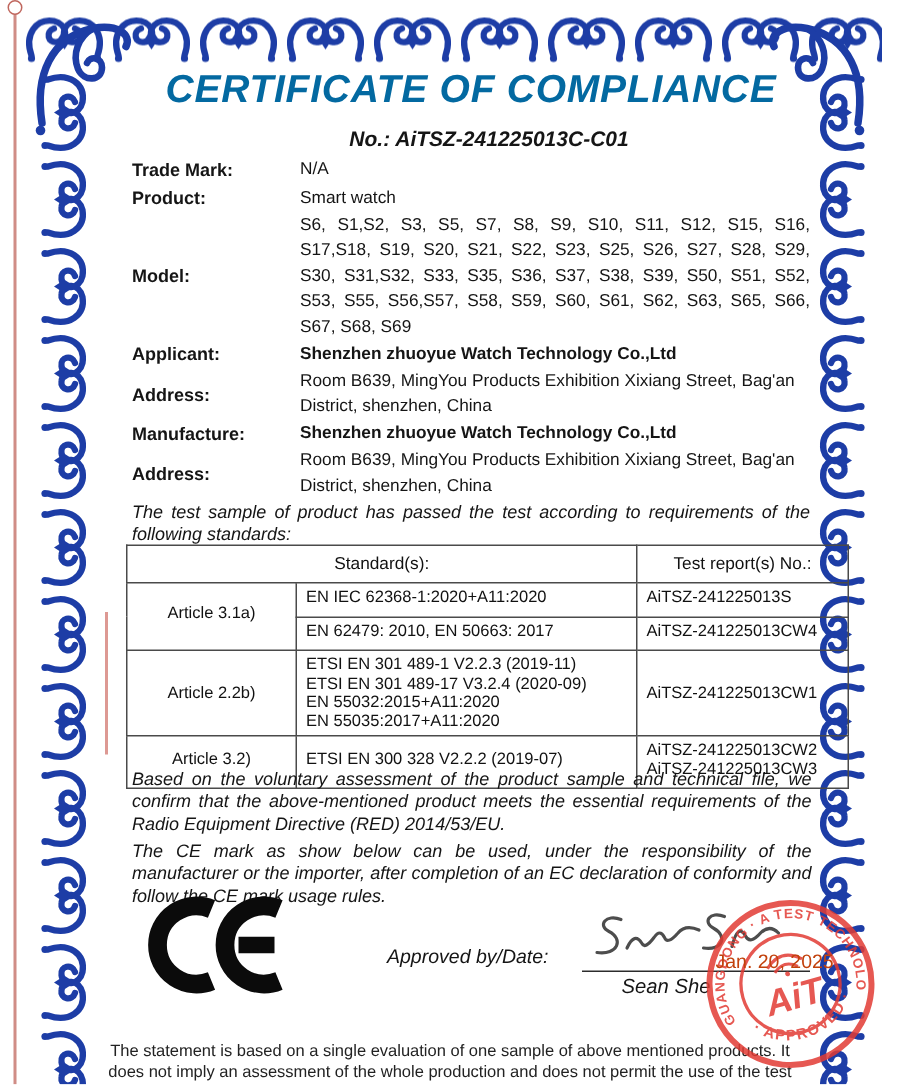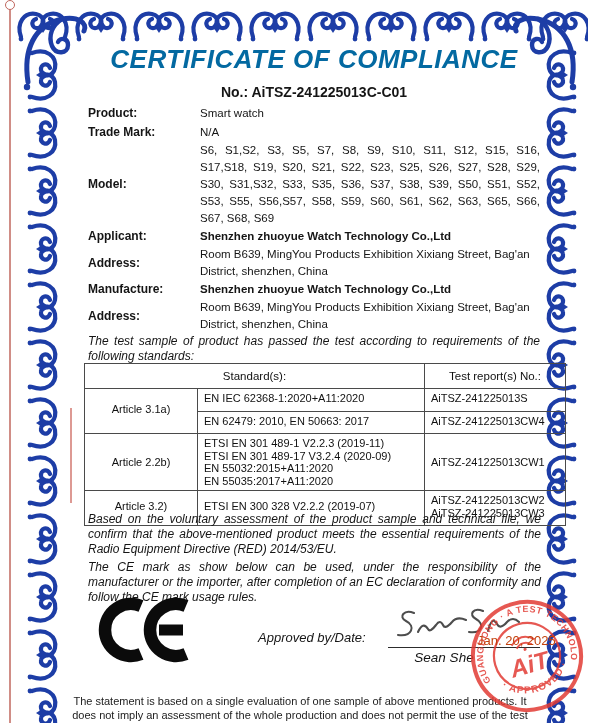--- a/index.html
+++ b/index.html
@@ -6,22 +6,22 @@
   .page{position:relative;width:600px;height:723px;background:#ffffff;overflow:hidden;
         font-family:"Liberation Sans",sans-serif;color:#151515;}
   .border-layer{position:absolute;left:0;top:0;z-index:0;}
   .redline{position:absolute;left:9px;top:2px;width:1.5px;height:721px;background:#c0675e;opacity:.75;z-index:1;}
   .redline-circle{position:absolute;left:5px;top:0px;width:8px;height:8px;border:1.3px solid #c0675e;border-radius:50%;background:#fff;z-index:1;}
   .redline2{position:absolute;left:70px;top:408px;width:1.5px;height:95px;background:#d58078;opacity:.8;z-index:1;}
 
   .content{position:absolute;left:88px;top:0;width:452px;z-index:2;}
   .title{position:absolute;left:0;top:44px;width:452px;text-align:center;
          font-size:26px;font-weight:700;font-style:italic;letter-spacing:.5px;color:#0369a1;}
-  .no-line{position:absolute;left:0;top:84px;width:452px;text-align:center;
-         font-size:14px;font-weight:700;}
+  .no-line{position:absolute;left:12px;top:84px;width:452px;text-align:center;
+         font-size:14px;font-weight:700;font-style:italic;}
 
   .fields{position:absolute;left:0;top:104px;width:452px;}
   .frow{display:flex;align-items:flex-start;}
   .flabel{width:112px;flex:0 0 112px;font-weight:700;font-size:12px;line-height:17px;}
   .fvalue{flex:1;font-size:11.5px;line-height:17px;}
   .frow.simple{height:19px;}
   .frow.simple .flabel,.frow.simple .fvalue{line-height:19px;}
   .fvalue.justify{text-align:justify;}
   .fvalue.bold{font-weight:700;}
   .frow.centerlabel{align-items:center;}
@@ -95,26 +95,26 @@
   <div class="redline-circle"></div>
   <div class="redline2"></div>
 
   <div class="content">
 
     <div class="title">CERTIFICATE OF COMPLIANCE</div>
     <div class="no-line">No.: AiTSZ-241225013C-C01</div>
 
     <div class="fields">
       <div class="frow simple">
+        <div class="flabel">Trade Mark:</div>
+        <div class="fvalue">N/A</div>
+      </div>
+      <div class="frow simple">
         <div class="flabel">Product:</div>
         <div class="fvalue">Smart watch</div>
-      </div>
-      <div class="frow simple">
-        <div class="flabel">Trade Mark:</div>
-        <div class="fvalue">N/A</div>
       </div>
       <div class="frow centerlabel">
         <div class="flabel">Model:</div>
         <div class="fvalue justify">S6, S1,S2, S3, S5, S7, S8, S9, S10, S11, S12, S15, S16, S17,S18, S19, S20, S21, S22, S23, S25, S26, S27, S28, S29, S30, S31,S32, S33, S35, S36, S37, S38, S39, S50, S51, S52, S53, S55, S56,S57, S58, S59, S60, S61, S62, S63, S65, S66, S67, S68, S69</div>
       </div>
       <div class="frow simple">
         <div class="flabel">Applicant:</div>
         <div class="fvalue bold">Shenzhen zhuoyue Watch Technology Co.,Ltd</div>
       </div>
       <div class="frow centerlabel">

